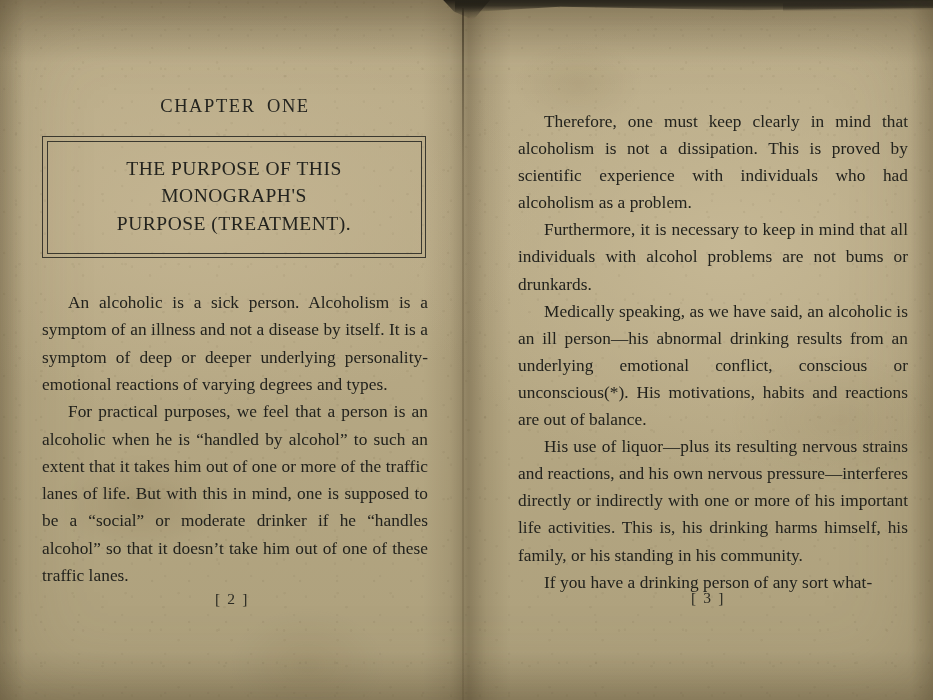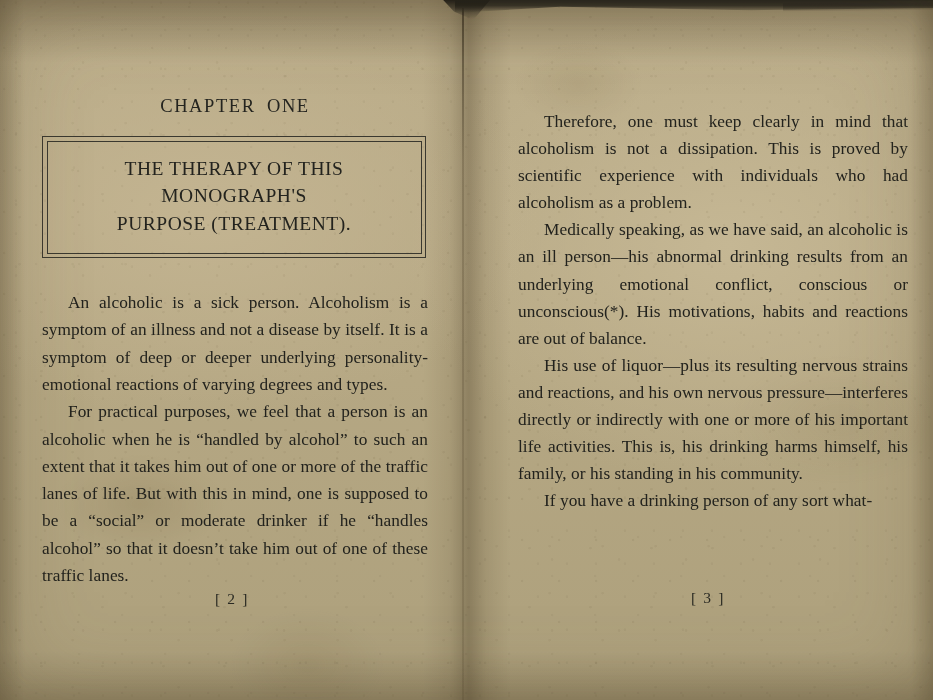--- a/index.html
+++ b/index.html
@@ -246,37 +246,38 @@
   <div class="blotch"></div>
 
   <div class="page-leaf" id="leaf-left">
 
     <div class="textblock" id="left-col">
 
       <div class="chapter-label">CHAPTER ONE</div>
 
       <div class="title-box">
         <div class="title-box-inner">
-          <div class="title-line">THE THERAPY OF THIS MONOGRAPH'S</div>
+          <div class="title-line">THE PURPOSE OF THIS MONOGRAPH'S</div>
           <div class="title-line">PURPOSE (TREATMENT).</div>
         </div>
       </div>
 
       <p class="para first">An alcoholic is a sick person. Alcoholism is a symptom of an illness and not a disease by itself. It is a symptom of deep or deeper underlying personality-emotional reactions of varying degrees and types.</p>
 
       <p class="para">For practical purposes, we feel that a person is an alcoholic when he is “handled by alcohol” to such an extent that it takes him out of one or more of the traffic lanes of life. But with this in mind, one is supposed to be a “social” or moderate drinker if he “handles alcohol” so that it doesn’t take him out of one of these traffic lanes.</p>
     </div>
 
     <div class="folio" id="folio-left">[ 2 ]</div>
   </div>
 
   <div class="page-leaf" id="leaf-right">
 
     <div class="textblock" id="right-col">
       <p class="para">Therefore, one must keep clearly in mind that alcoholism is not a dissipation. This is proved by scientific experience with individuals who had alcoholism as a problem.</p>
+      <p class="para">Furthermore, it is necessary to keep in mind that all individuals with alcohol problems are not bums or drunkards.</p>
       <p class="para">Medically speaking, as we have said, an alcoholic is an ill person—his abnormal drinking results from an underlying emotional conflict, conscious or unconscious(*). His motivations, habits and reactions are out of balance.</p>
       <p class="para">His use of liquor—plus its resulting nervous strains and reactions, and his own nervous pressure—interferes directly or indirectly with one or more of his important life activities. This is, his drinking harms himself, his family, or his standing in his community.</p>
       <p class="para">If you have a drinking person of any sort what-</p>
     </div>
   </div>
 
   <div class="folio" id="folio-right">[ 3 ]</div>
 
 
   <div class="gutter-shadow"></div>

